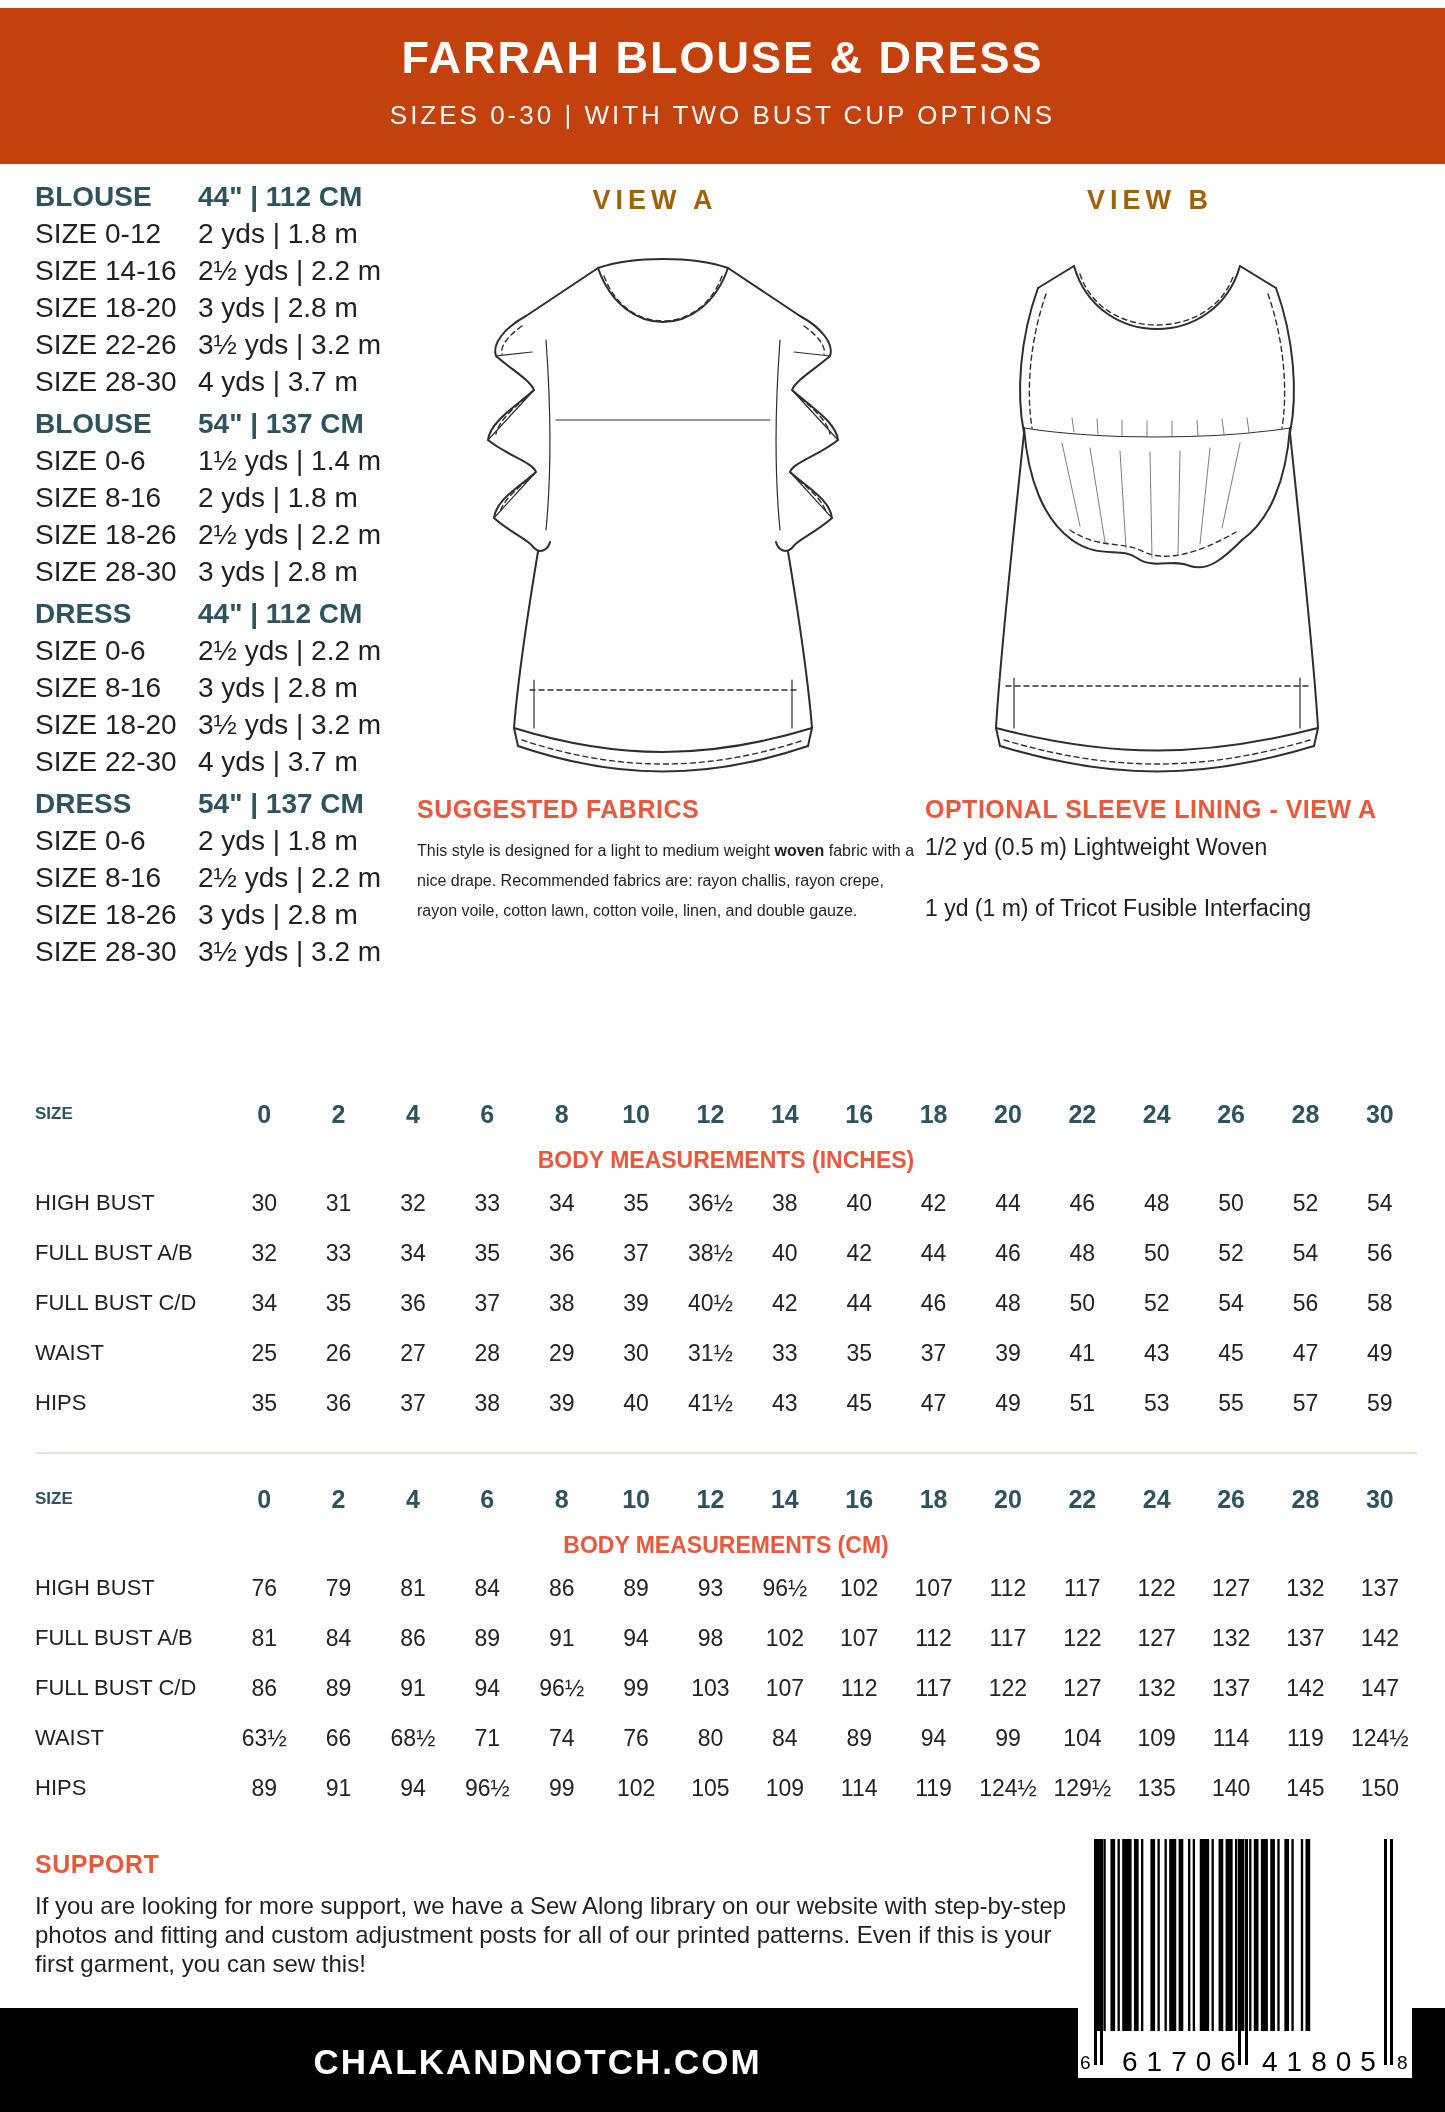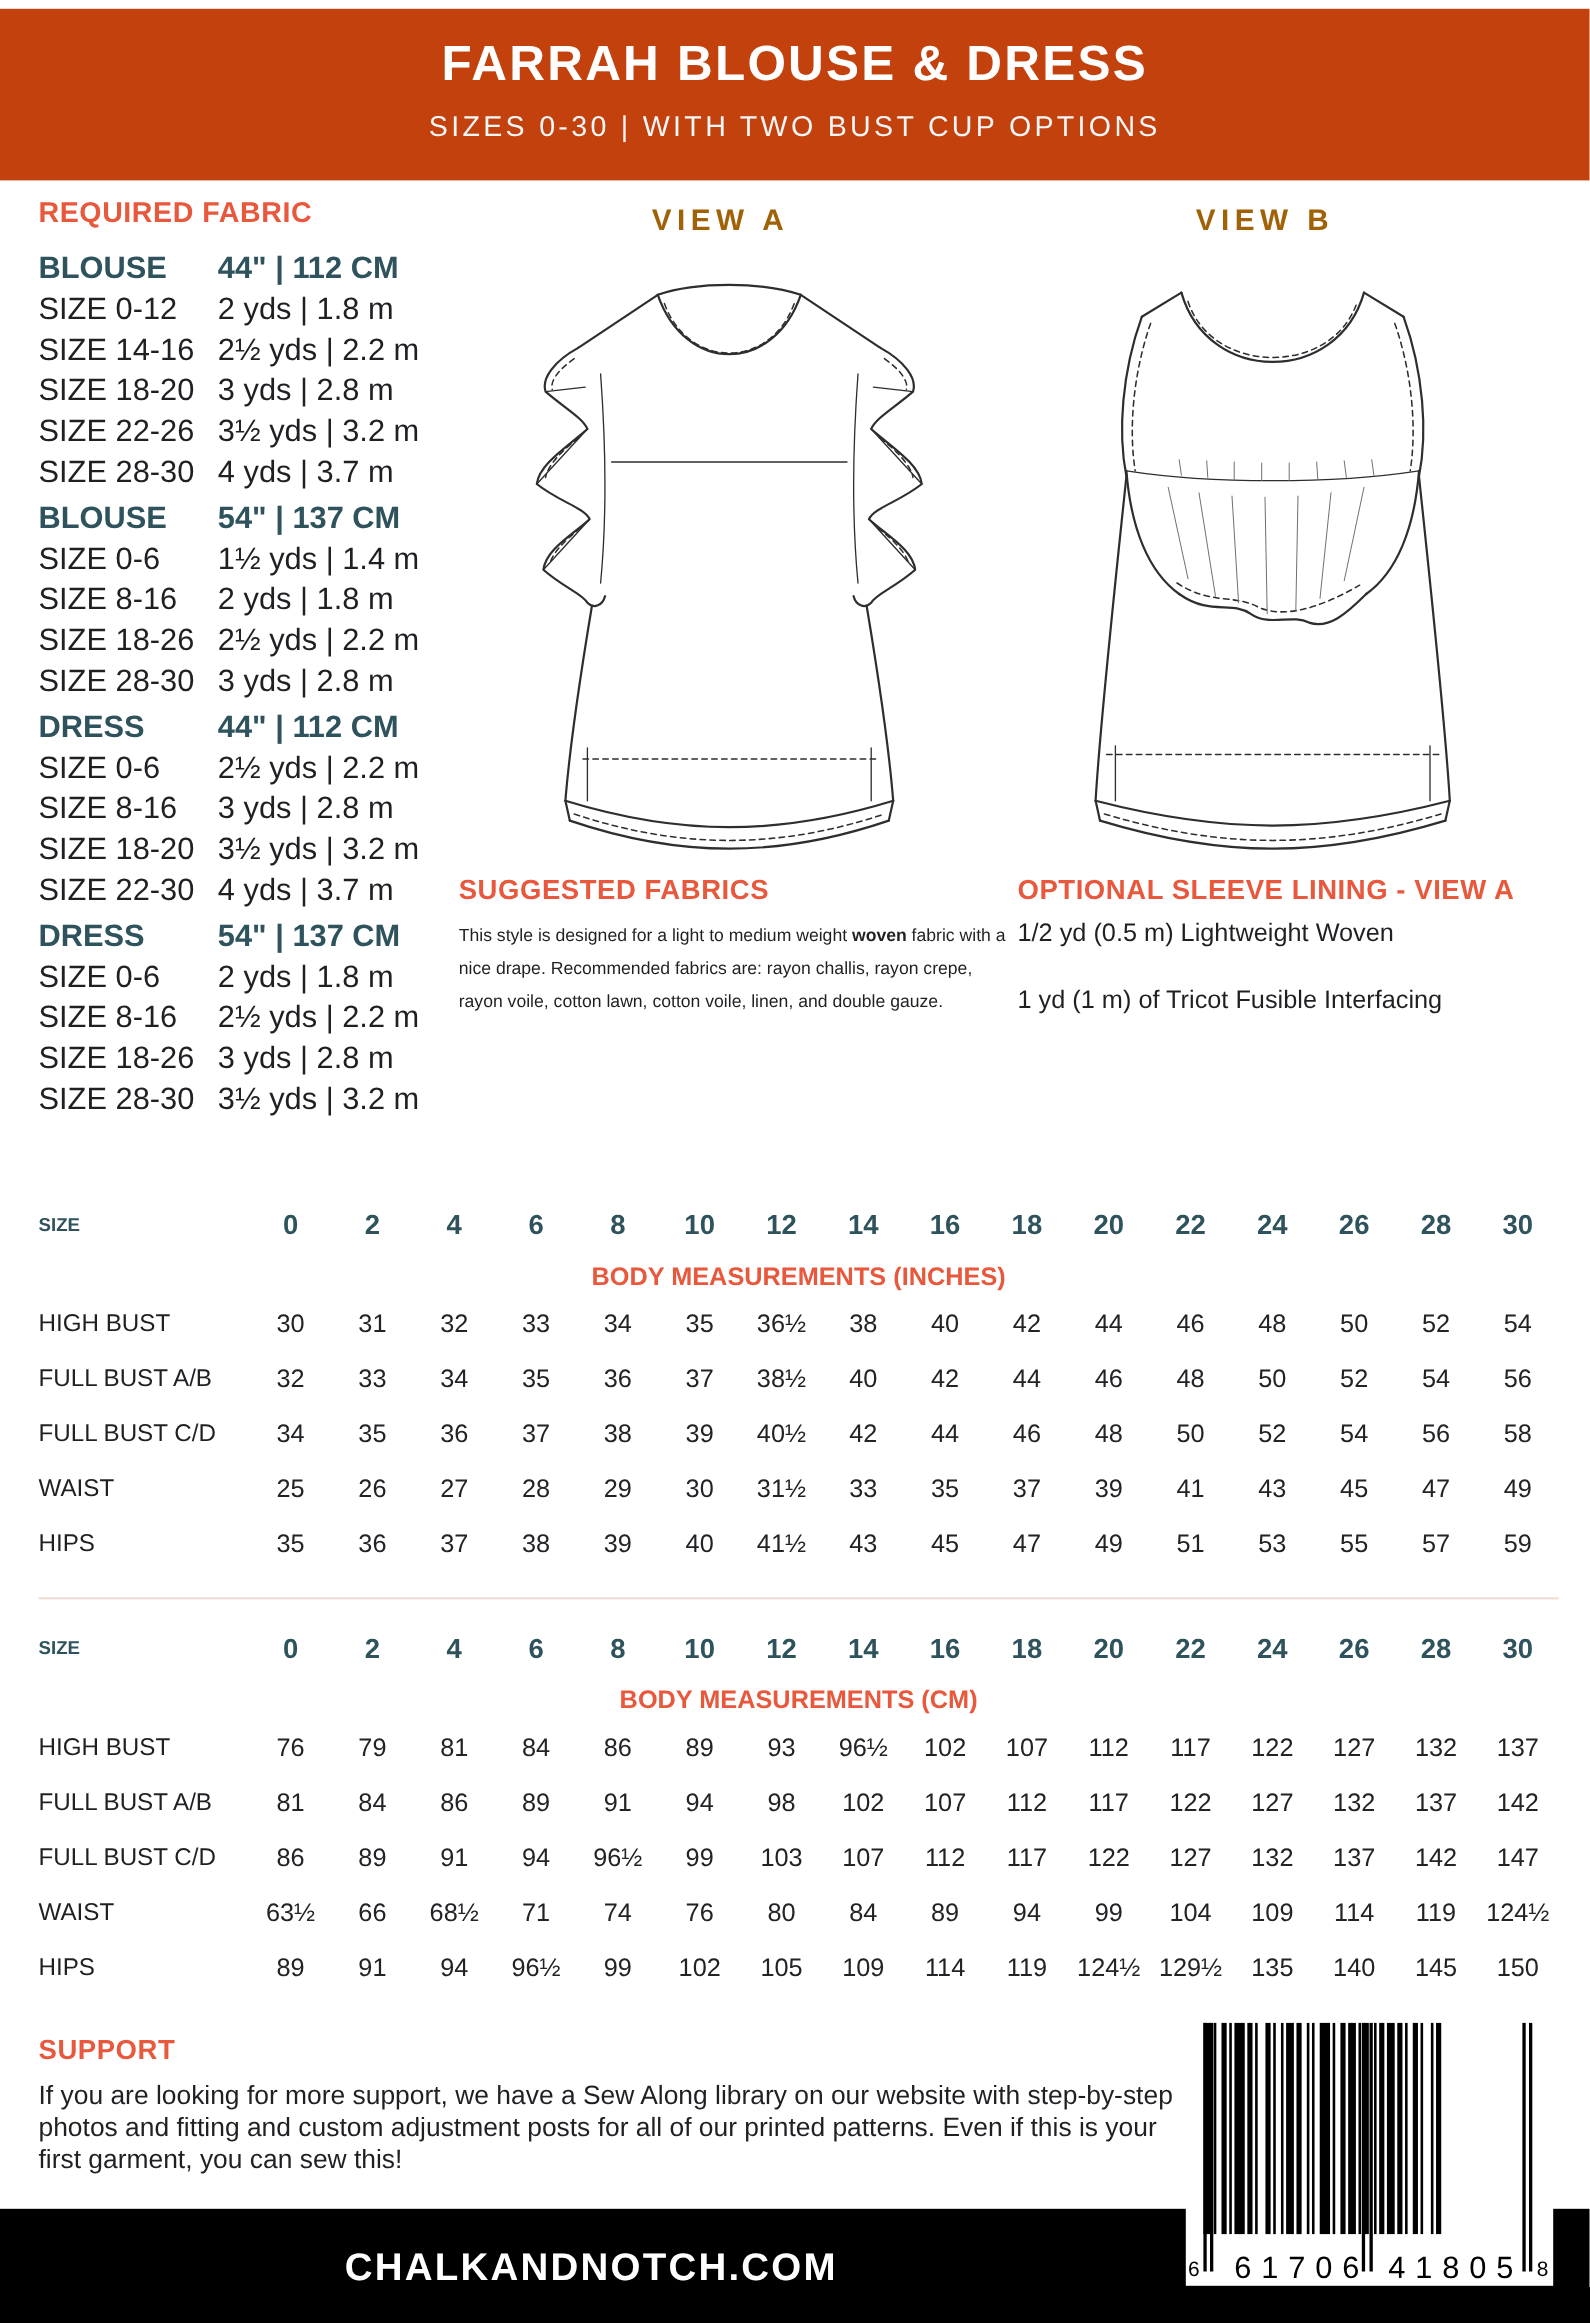--- a/index.html
+++ b/index.html
@@ -63,21 +63,20 @@
 </style>
 </head>
 <body>
 
 <div class="header">
   <div class="header-title">FARRAH BLOUSE &amp; DRESS</div>
   <div class="header-sub">SIZES 0-30 | WITH TWO BUST CUP OPTIONS</div>
 </div>
 
 <div class="left-col">
-  <div class="rf-heading">REQUIRED FABRIC</div>
   <div id="fabric-groups">
       <div class="fab-group">
         <div class="fab-row fab-head">
           <div class="fab-cell">BLOUSE</div>
           <div class="fab-cell">44" | 112 CM</div>
         </div>
         <div class="fab-row">
           <div class="fab-cell">SIZE 0-12</div>
           <div class="fab-cell">2 yds | 1.8 m</div>
         </div>

